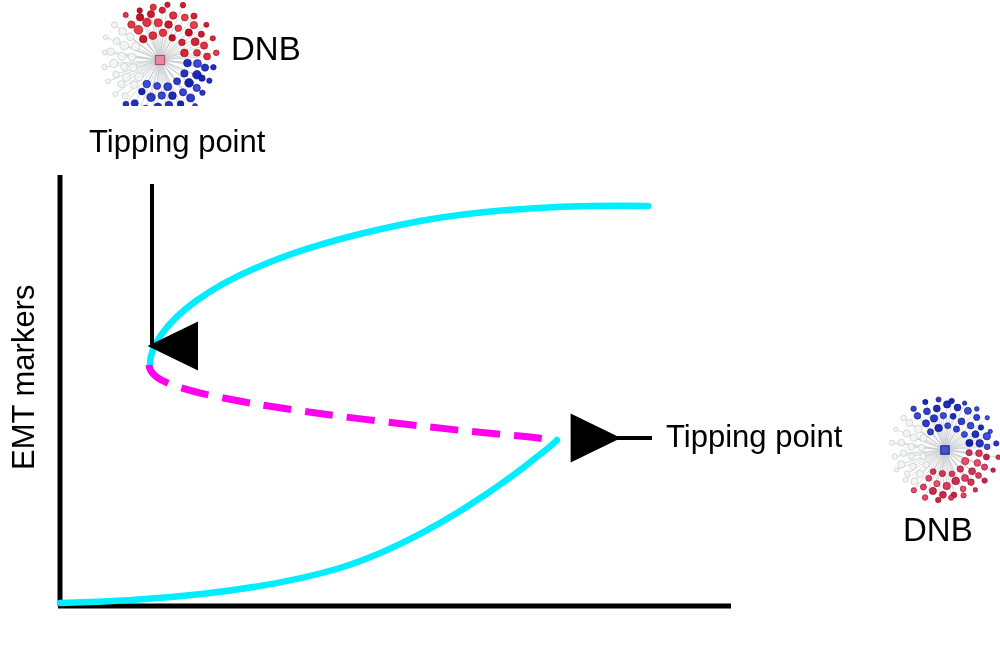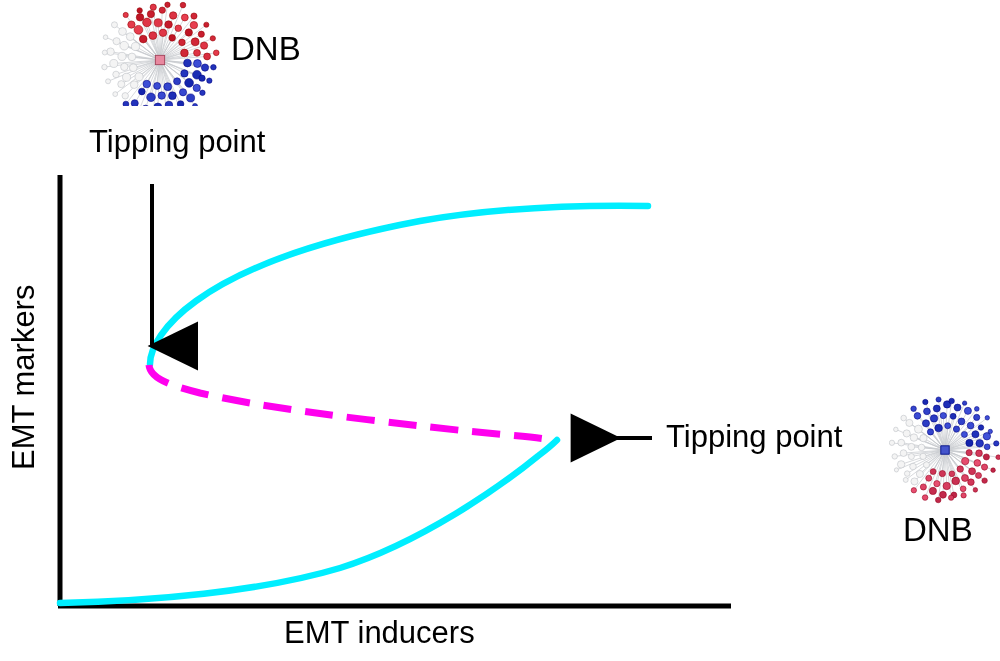--- a/index.html
+++ b/index.html
@@ -494,15 +494,14 @@
   <div class="fig-label" id="label-tipping-left">Tipping point</div>
 
   <div class="fig-label" id="label-tipping-right">Tipping point</div>
 
   <div class="fig-label" id="label-dnb-top">DNB</div>
 
   <div class="fig-label" id="label-dnb-bottom">DNB</div>
 
   <div class="fig-label" id="label-y-axis">EMT markers</div>
 
-  <div class="fig-label" id="label-x-axis">EMT inducers</div>
 
 </div>
 
 </body></html>

